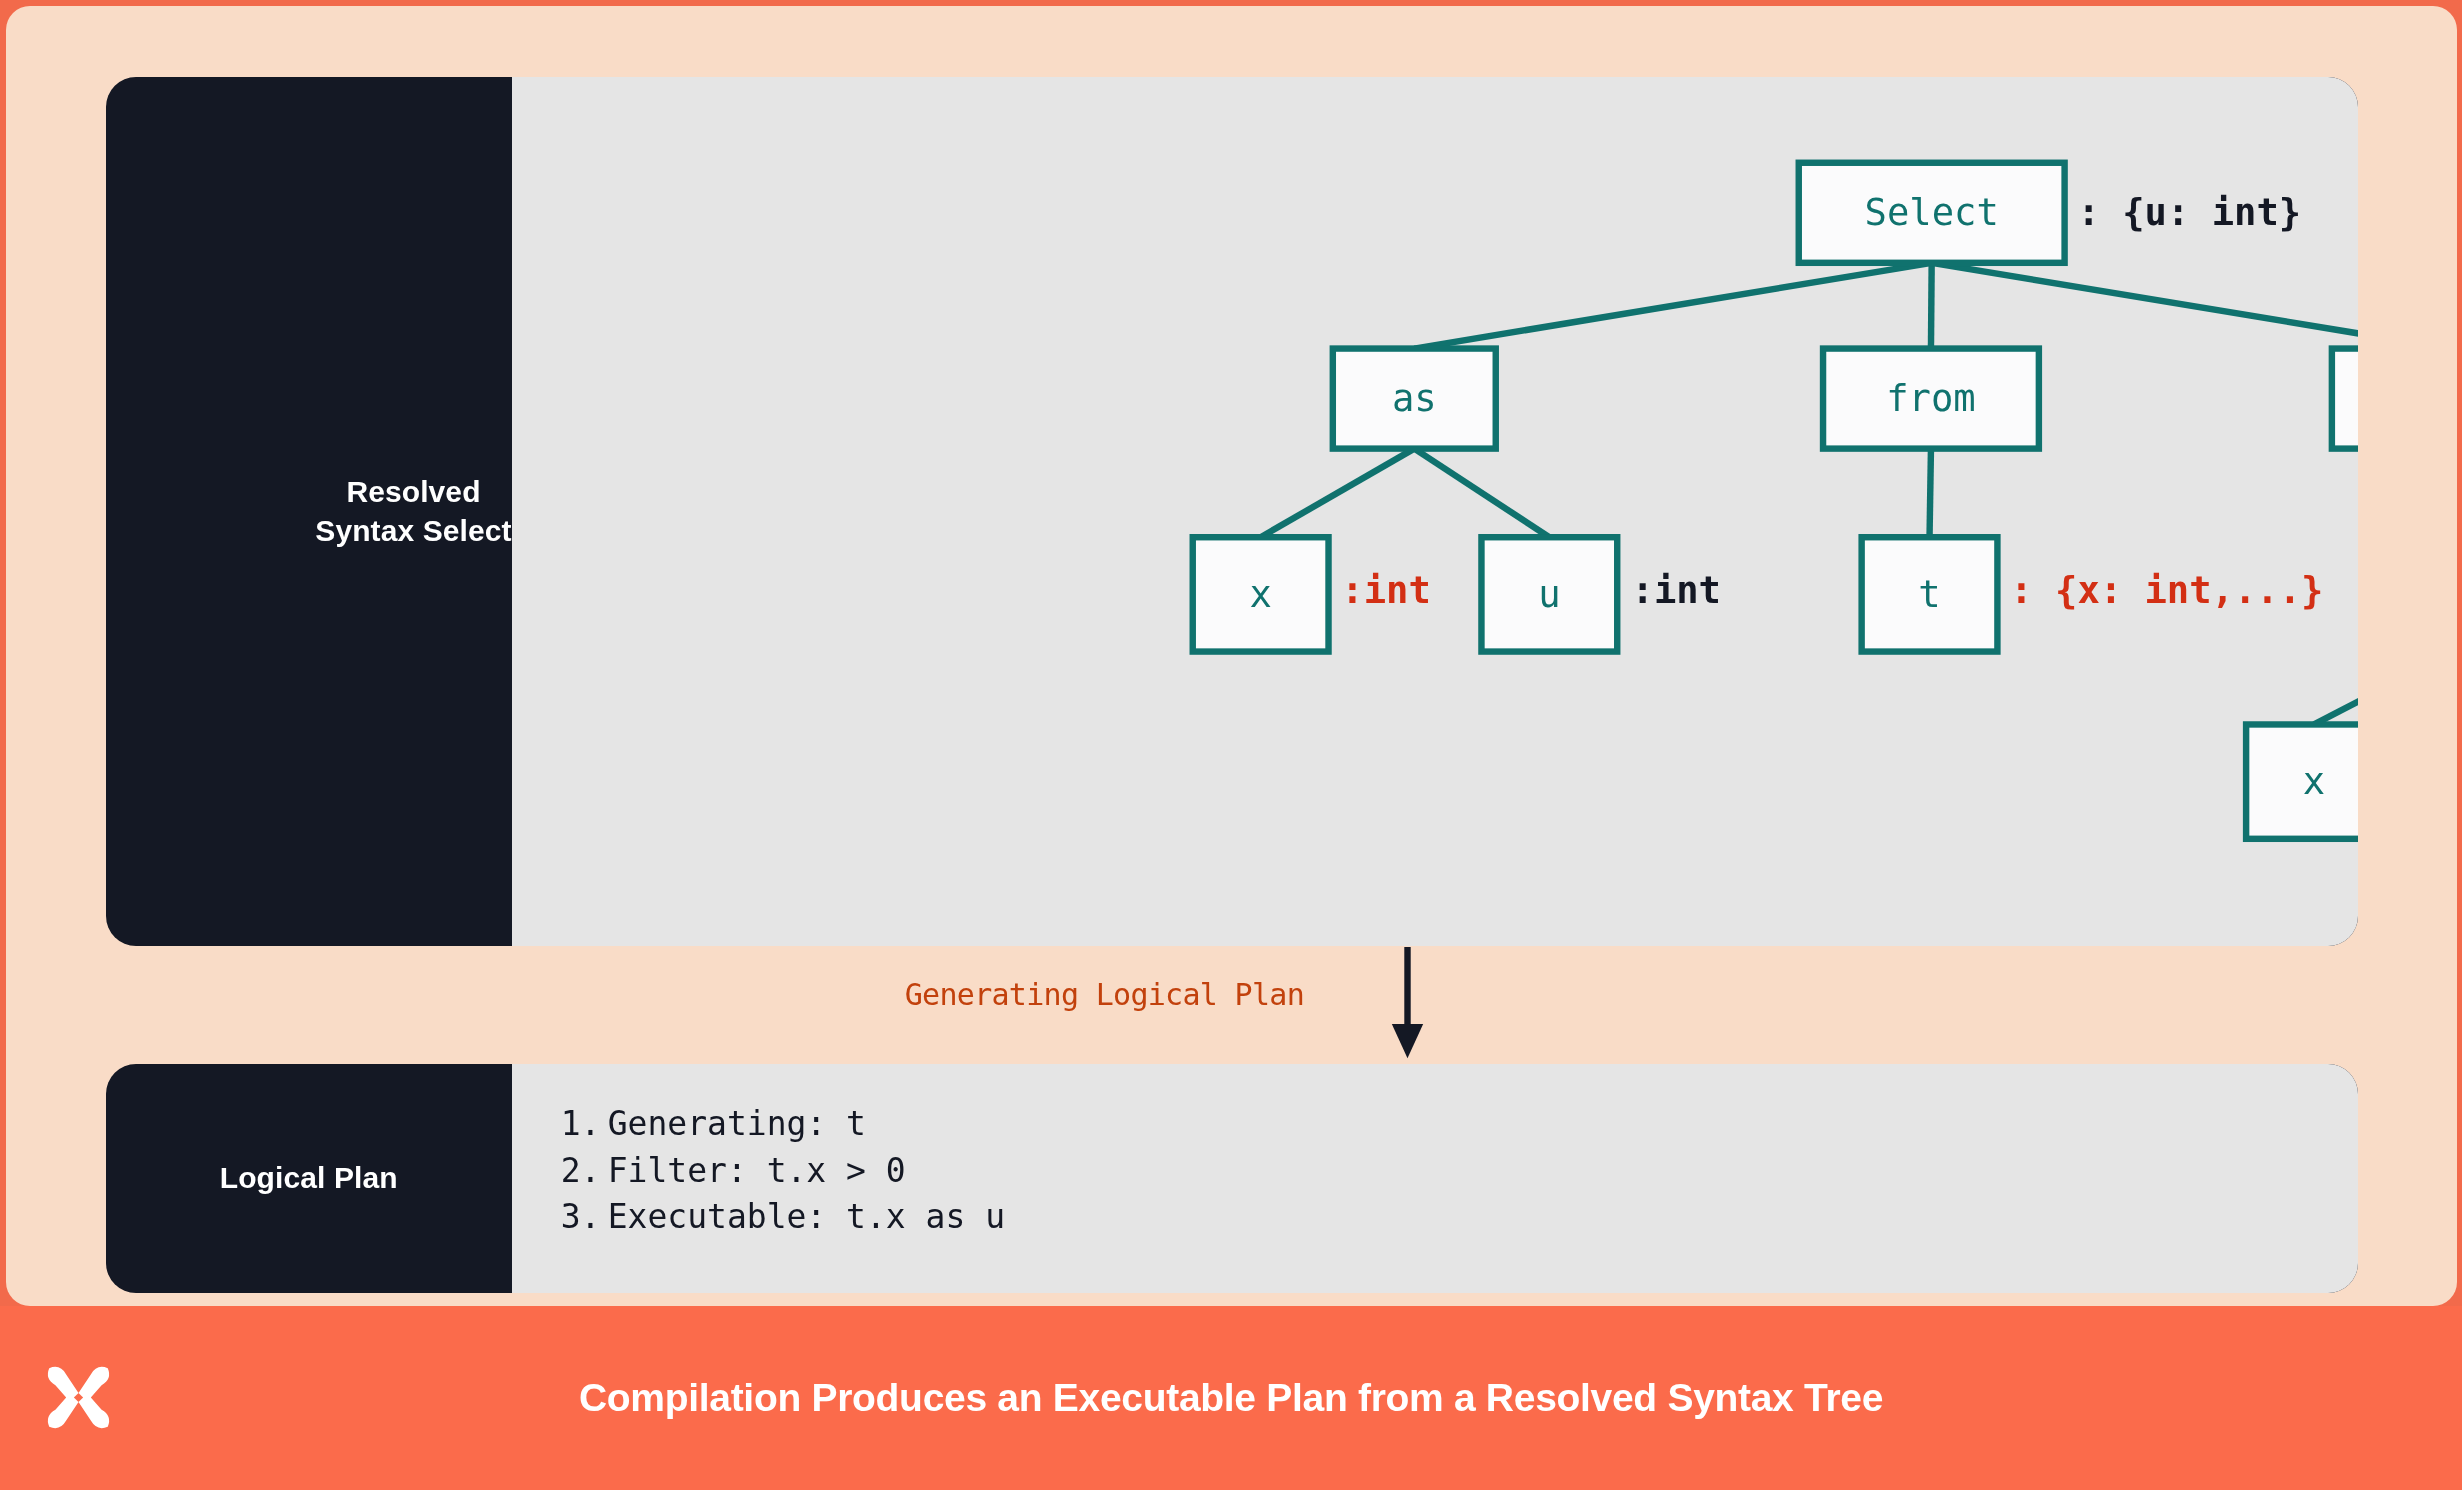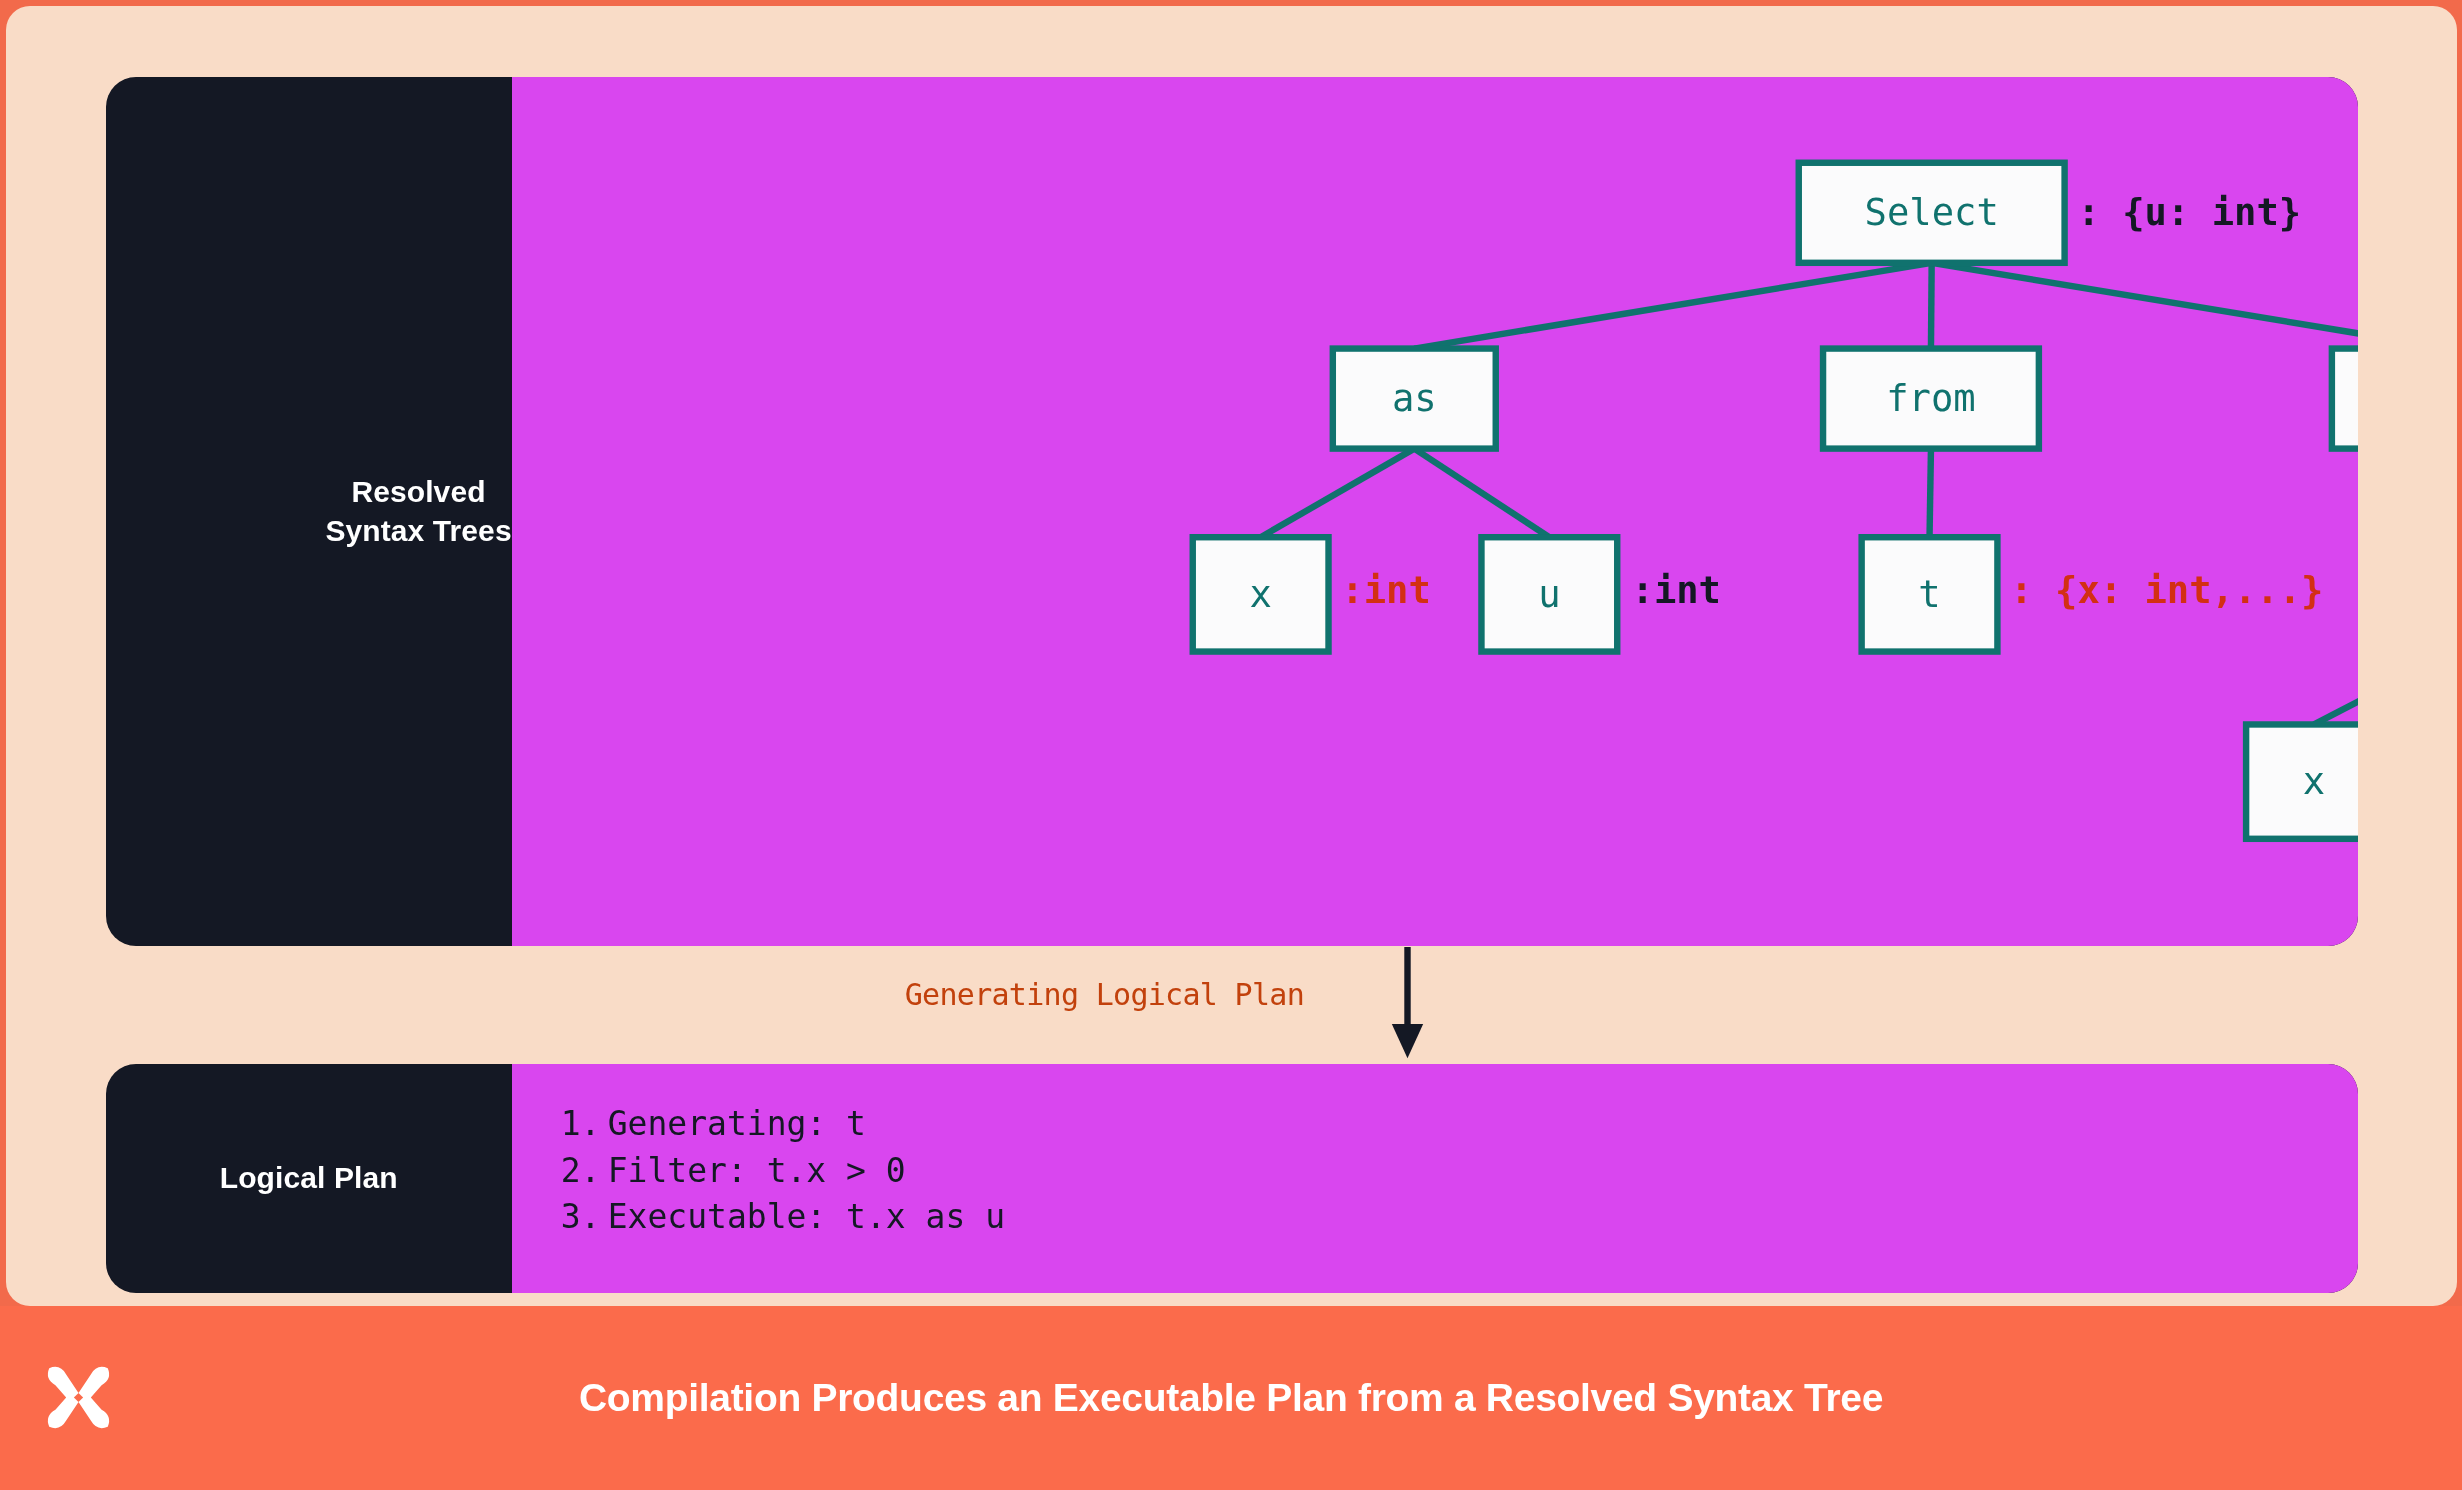--- a/index.html
+++ b/index.html
@@ -31,21 +31,21 @@
     flex:0 0 auto;
     display:flex;align-items:center;justify-content:center;
     color:#FFFFFF;
     font-weight:bold;
     text-align:center;
     line-height:1.32;
     letter-spacing:0.1px;
   }
   .card-panel{
     flex:1 1 auto;
-    background:#d946ef;
+    background:#e5e5e5;
     position:relative;
   }
 
   
   #rst-card{left:100px;top:71px;width:2252px;height:869px;}
   #rst-card .card-label{width:406px;font-size:30px;justify-content:flex-end;}
   #rst-svg{position:absolute;left:0;top:0;}
 
   
   .arrow-label{
@@ -100,21 +100,21 @@
 <body>
 
 <div id="root">
 
   <div class="stage">
 
     <div class="card" id="rst-card">
       <div class="card-label">
         <span>
           <span>Resolved</span><br>
-          <span>Syntax Trees</span>
+          <span>Syntax Select</span>
         </span>
       </div>
       <div class="card-panel">
         <svg id="rst-svg" width="1846" height="869" viewBox="0 0 2582 1216">
             <g>
               <line x1="1986" y1="260" x2="1262" y2="380" stroke="#10726E" stroke-width="9"></line>
               <line x1="1986" y1="260" x2="1985" y2="380" stroke="#10726E" stroke-width="9"></line>
               <line x1="1986" y1="260" x2="2711" y2="380" stroke="#10726E" stroke-width="9"></line>
               <line x1="1262" y1="520" x2="1047" y2="644" stroke="#10726E" stroke-width="9"></line>
               <line x1="1262" y1="520" x2="1451" y2="644" stroke="#10726E" stroke-width="9"></line>

